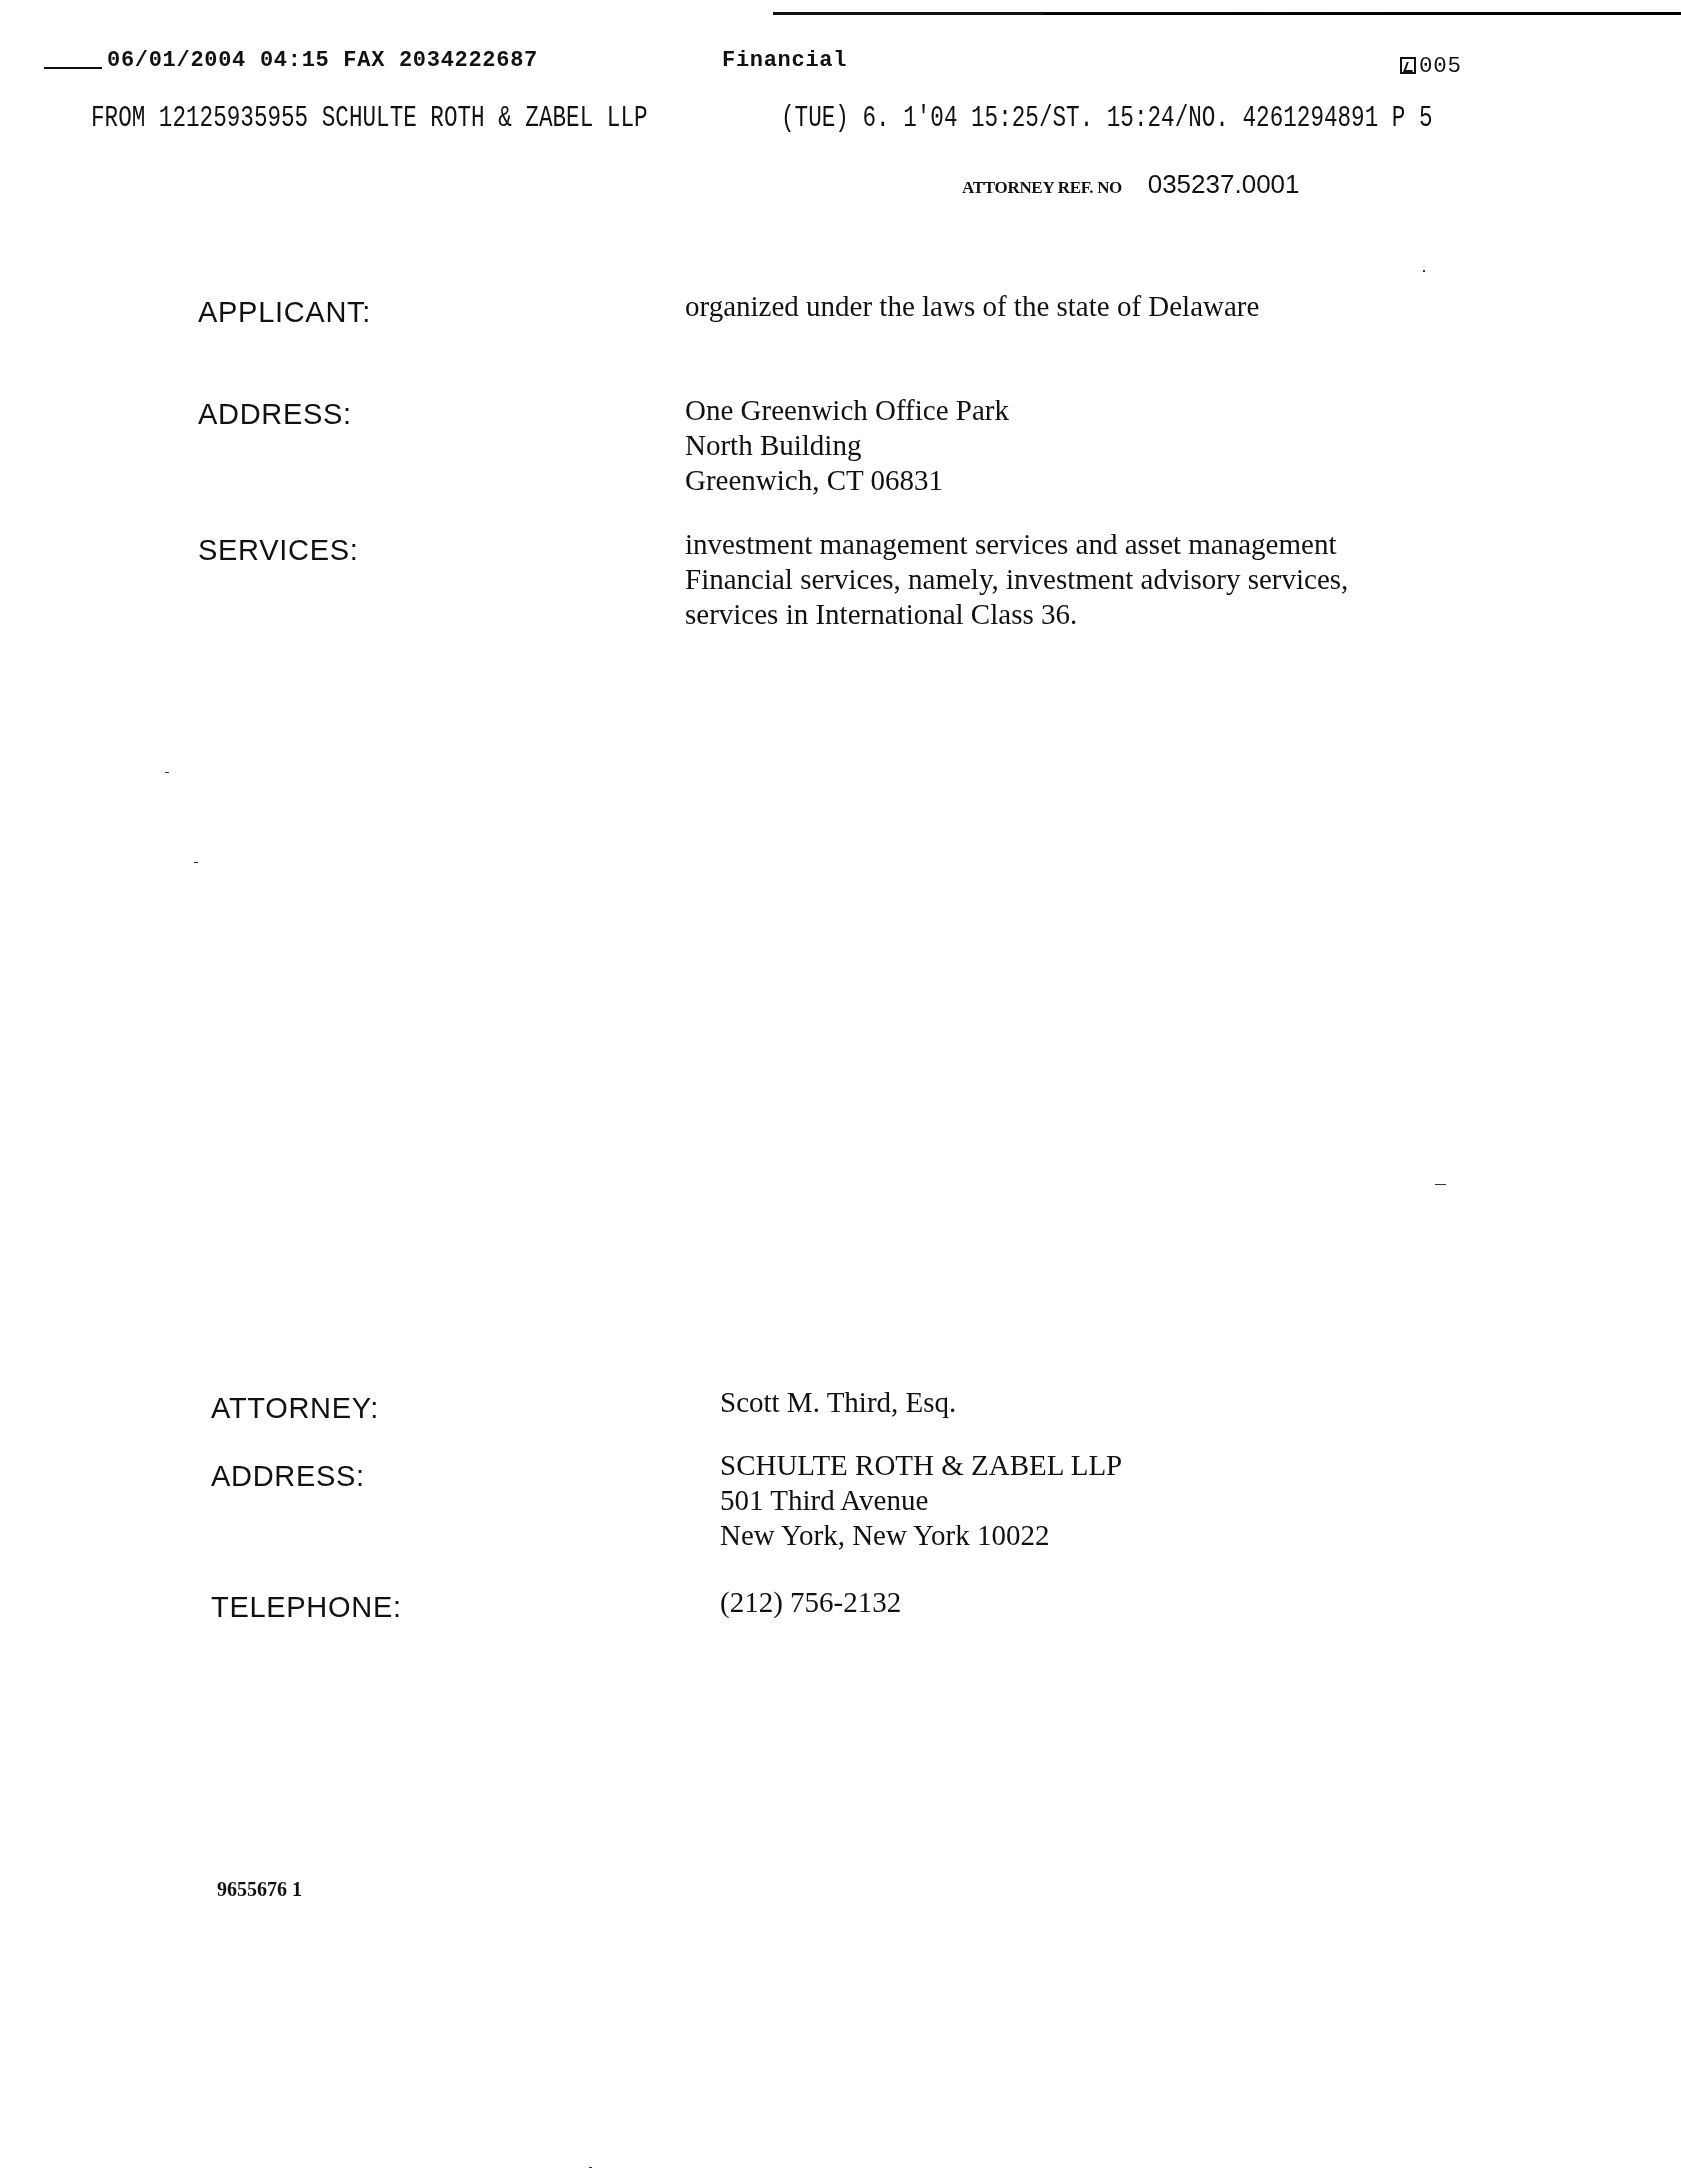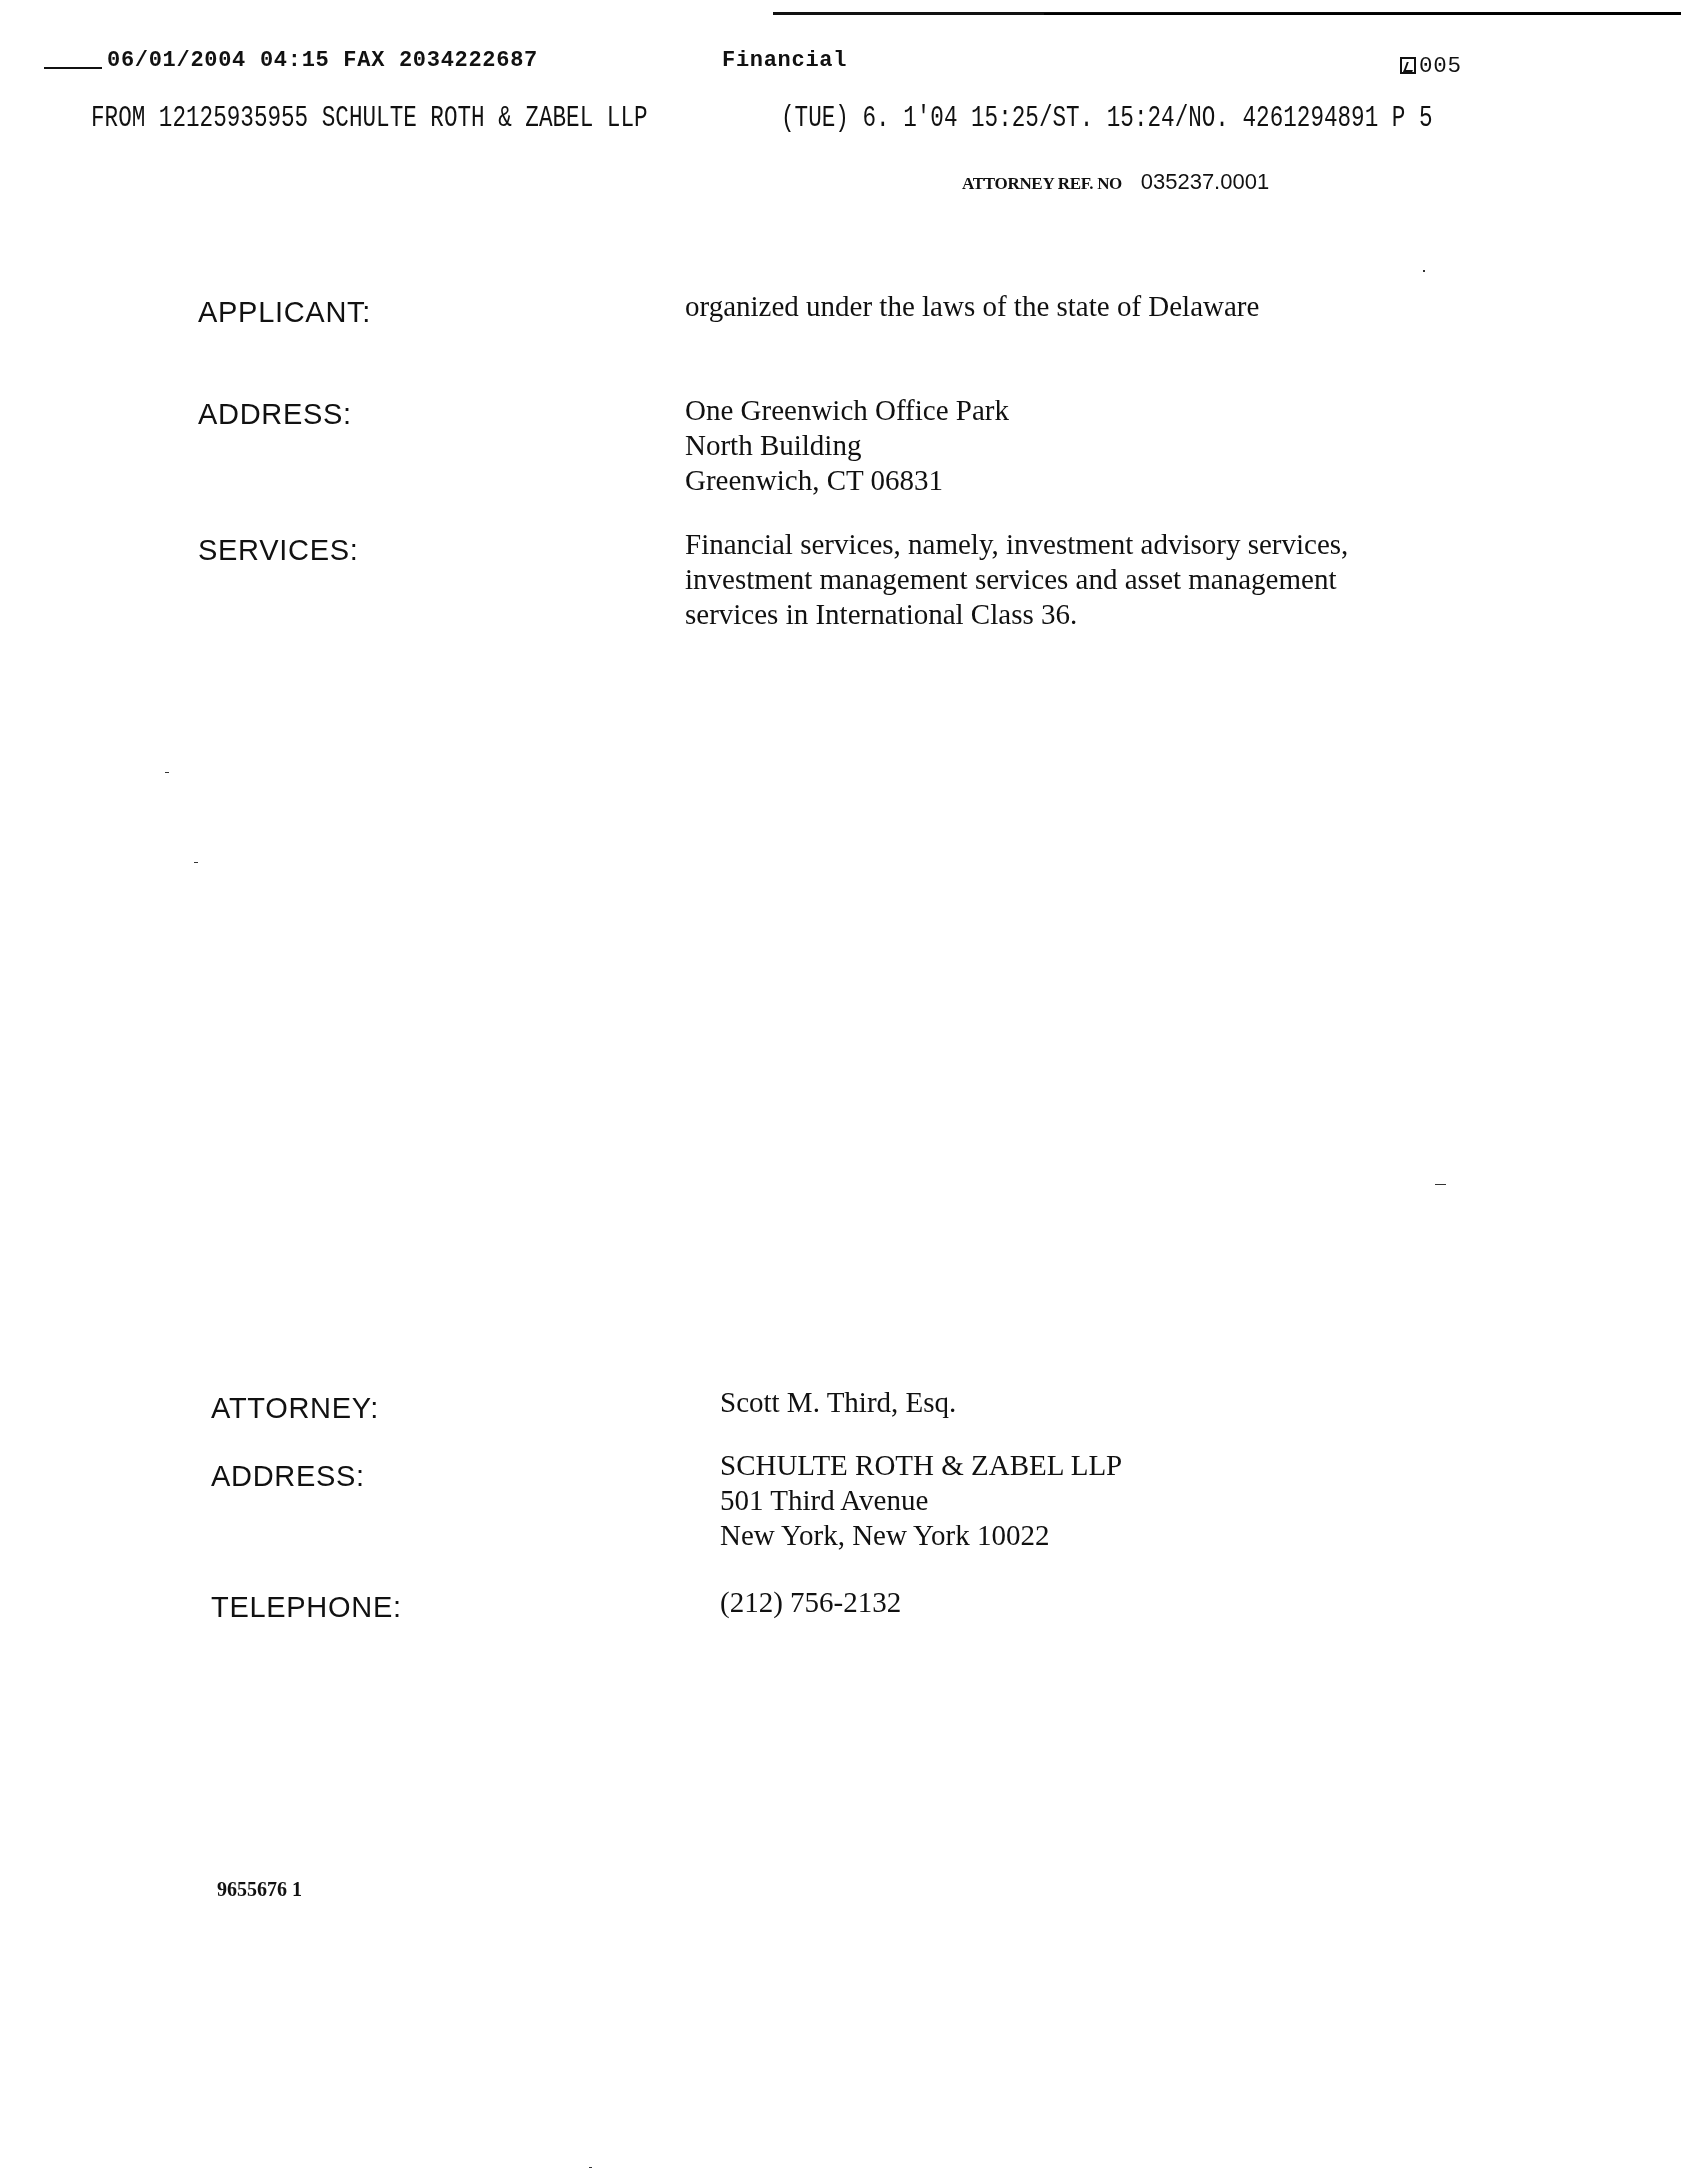--- a/index.html
+++ b/index.html
@@ -80,22 +80,22 @@
       top: 169px;
       left: 962px;
     }
     .ref-label {
       font-size: 17px;
       font-weight: bold;
       letter-spacing: -0.3px;
     }
     .ref-value {
       font-family: "Liberation Sans", "DejaVu Sans", sans-serif;
-      font-size: 22px;
-      margin-left: 16px;
+      font-size: 26px;
+      margin-left: 23px;
     }
 
     
     .label {
       font-family: Liberation Sans, sans-serif;
       font-size: 29px;
       letter-spacing: 0.7px;
     }
     .value {
       font-family: "Liberation Serif", "DejaVu Serif", serif;
@@ -143,22 +143,22 @@
 
 <div class="abs label" style="left:198px; top:398px;">ADDRESS:</div>
 <div class="abs value" style="left:685px; top:393px;">
   <span class="line">One Greenwich Office Park</span>
   <span class="line">North Building</span>
   <span class="line">Greenwich, CT 06831</span>
 </div>
 
 <div class="abs label" style="left:198px; top:534px;">SERVICES:</div>
 <div class="abs value" style="left:685px; top:527px;">
+  <span class="line">investment management services and asset management</span>
   <span class="line">Financial services, namely, investment advisory services,</span>
-  <span class="line">investment management services and asset management</span>
   <span class="line">services in International Class 36.</span>
 </div>
 
 <div class="stray" style="left:165px; top:772px; width:4px; height:1.3px;"></div>
 <div class="stray" style="left:194px; top:862px; width:4px; height:1.3px;"></div>
 <div class="stray" style="left:1423px; top:270px; width:2px; height:2px;"></div>
 <div class="stray" style="left:1435px; top:1184px; width:10.6px; height:1.3px;"></div>
 <div class="stray" style="left:589px; top:2167px; width:2.6px; height:1.3px;"></div>
 
 <div class="abs label" style="left:211px; top:1392px;">ATTORNEY:</div>

